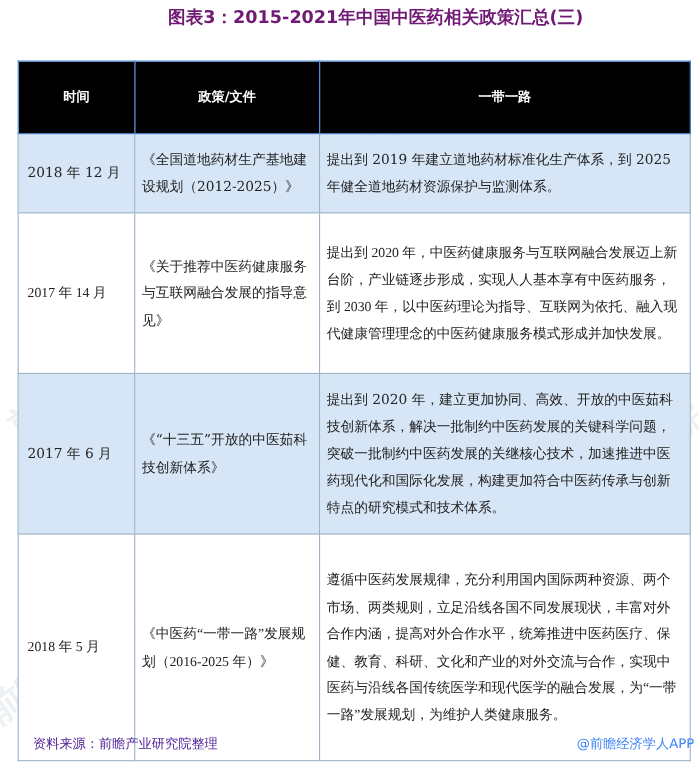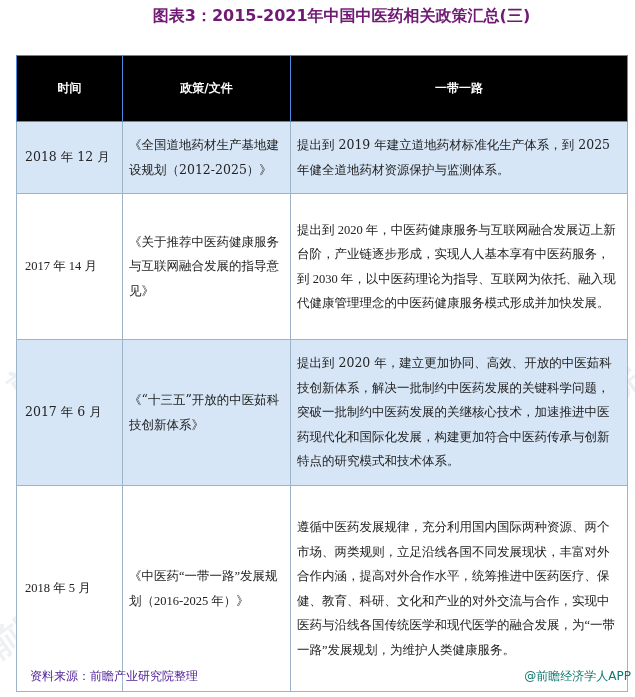--- a/index.html
+++ b/index.html
@@ -28,21 +28,21 @@
   }
   table.policy tr.alt td { background: #d7e6f7; }
   table.policy tr.plain td { background: #ffffff; font-family: Liberation Serif, serif; }
   td.time { padding-left: 8px !important; }
   .footer-left {
     position: absolute; left: 6px; top: 668px; font-size: 12px; color: #4c1d95;
     font-family: Liberation Mono, monospace;
     margin-left: 24px;
   }
   .footer-right {
-    position: absolute; right: 4px; top: 668px; font-size: 12px; color: #0f766e;
+    position: absolute; right: 4px; top: 668px; font-size: 12px; color: #3b82f6;
     font-family: "DejaVu Sans", "Liberation Sans", sans-serif;
   }
   .wm {
     position: absolute; color: rgba(160,175,195,0.18); font-size: 34px; font-weight: bold;
     font-family: "DejaVu Sans", sans-serif; transform: rotate(-35deg); pointer-events: none;
     white-space: nowrap;
   }
 </style>
 </head>
 <body>

